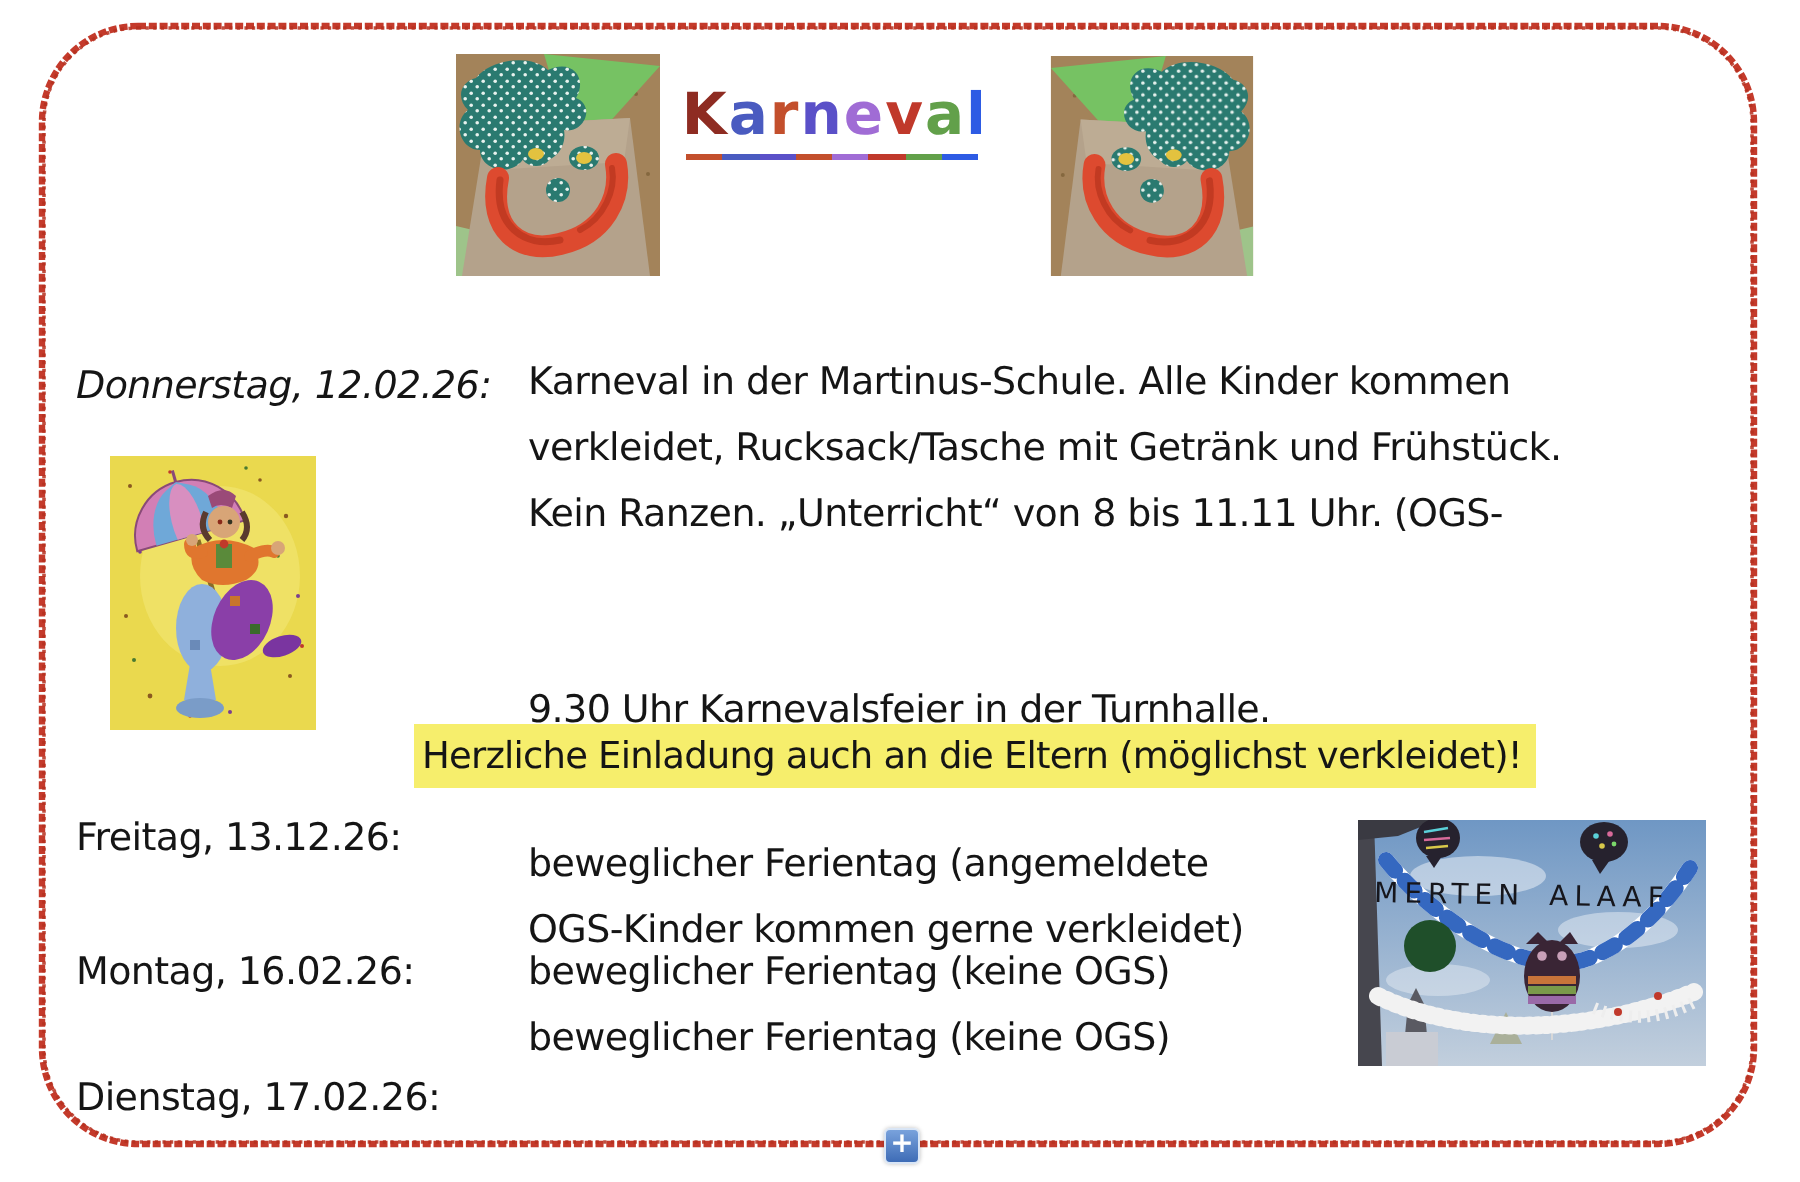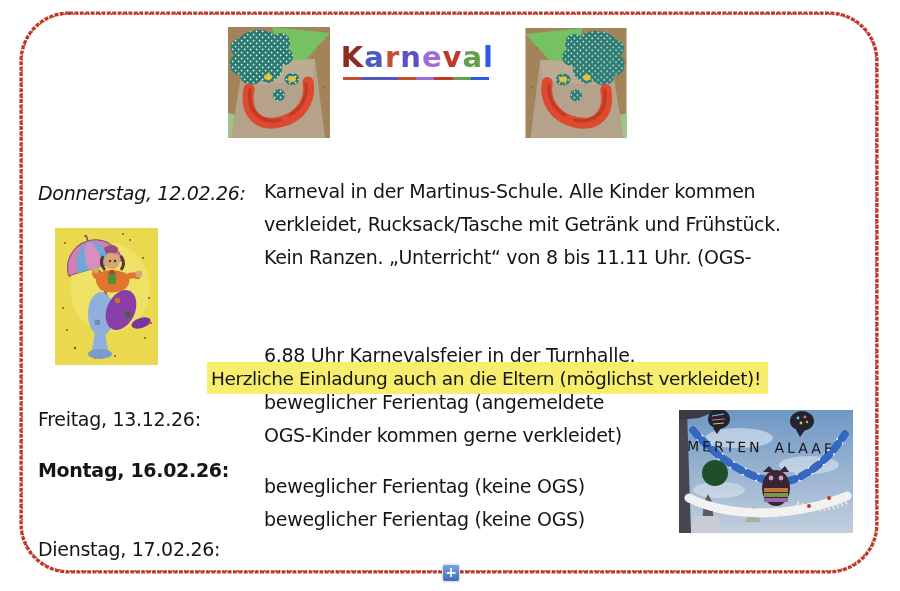--- a/index.html
+++ b/index.html
@@ -213,31 +213,31 @@
   <div class="lines-block" style="left:264px; top:175px;">
     <div>Karneval in der Martinus-Schule. Alle Kinder kommen</div>
     <div>verkleidet, Rucksack/Tasche mit Getränk und Frühstück.</div>
     <div>Kein Ranzen. „Unterricht“ von 8 bis 11.11 Uhr. (OGS-</div>
   </div>
 
   <svg class="img-abs" style="left:55px; top:228px;" width="103" height="137">
       <use href="#umbrella-clown"></use>
     </svg>
 
-  <div class="bodyline" style="left:264px; top:344px;">6.88 Uhr Karnevalsfeier in der Turnhalle.</div>
+  <div class="bodyline" style="left:264px; top:344px;">9.30 Uhr Karnevalsfeier in der Turnhalle.</div>
 
   <div class="invitation">Herzliche Einladung auch an die Eltern (möglichst verkleidet)!</div>
 
   <div class="bodyline" style="left:38px; top:408px;">Freitag, 13.12.26:</div>
-  <div class="lines-block" style="left:264px; top:386px;">
+  <div class="lines-block" style="left:264px; top:416px;">
     <div>beweglicher Ferientag (angemeldete</div>
     <div>OGS-Kinder kommen gerne verkleidet)</div>
   </div>
 
-  <div class="bodyline" style="left:38px; top:459px;font-weight:bold;">Montag, 16.02.26:</div>
+  <div class="bodyline" style="left:38px; top:475px;">Montag, 16.02.26:</div>
   <div class="bodyline" style="left:264px; top:475px;">beweglicher Ferientag (keine OGS)</div>
 
   <div class="bodyline" style="left:38px; top:508px;margin-top:30px;">Dienstag, 17.02.26:</div>
   <div class="bodyline" style="left:264px; top:508px;">beweglicher Ferientag (keine OGS)</div>
 
   <svg class="img-abs" style="left:679px; top:410px;" width="174" height="123">
       <use href="#window-photo"></use>
     </svg>
 
   <div class="add-button">

